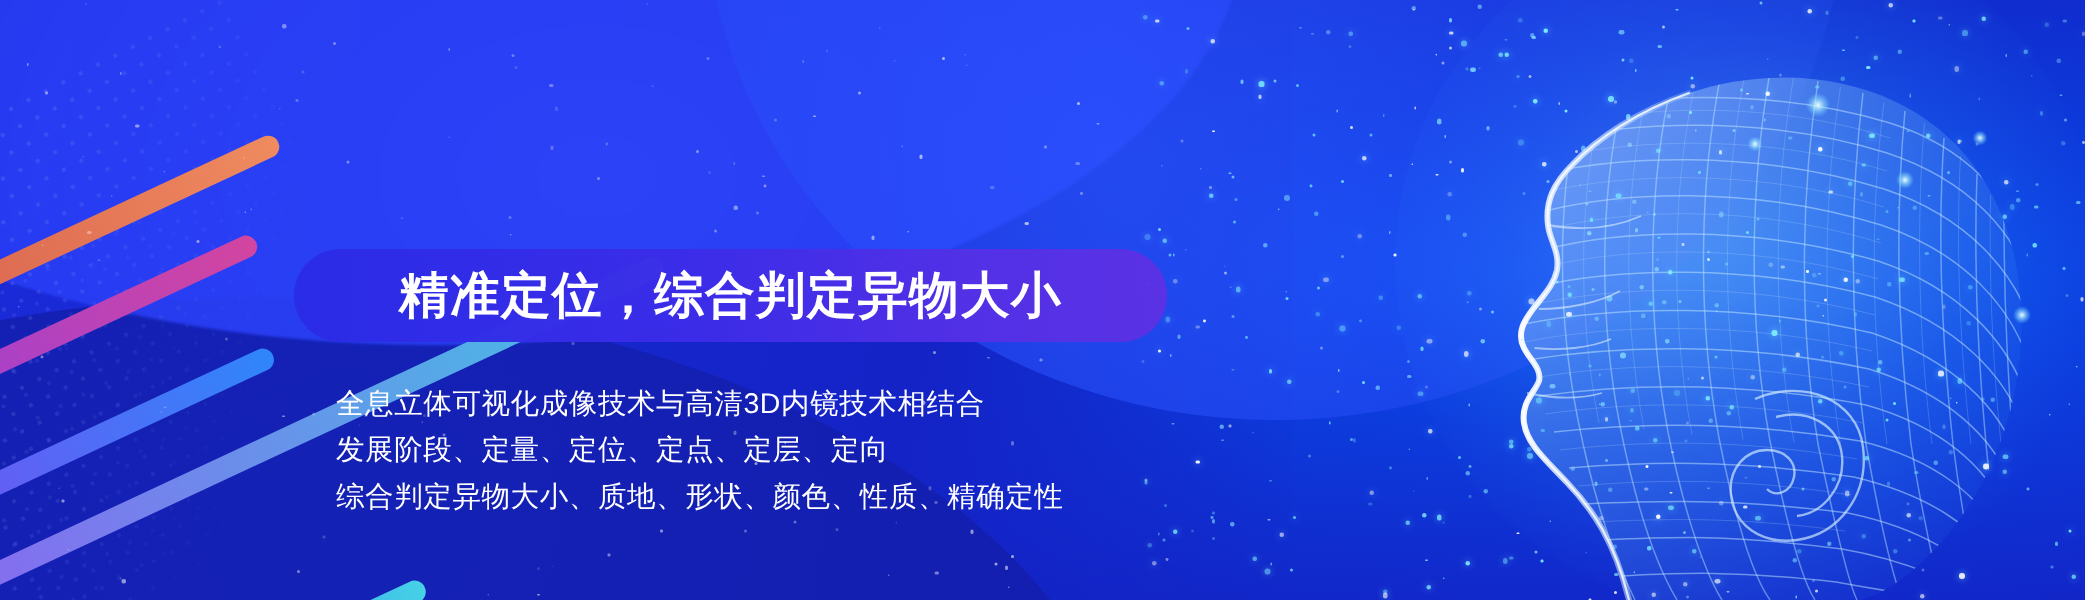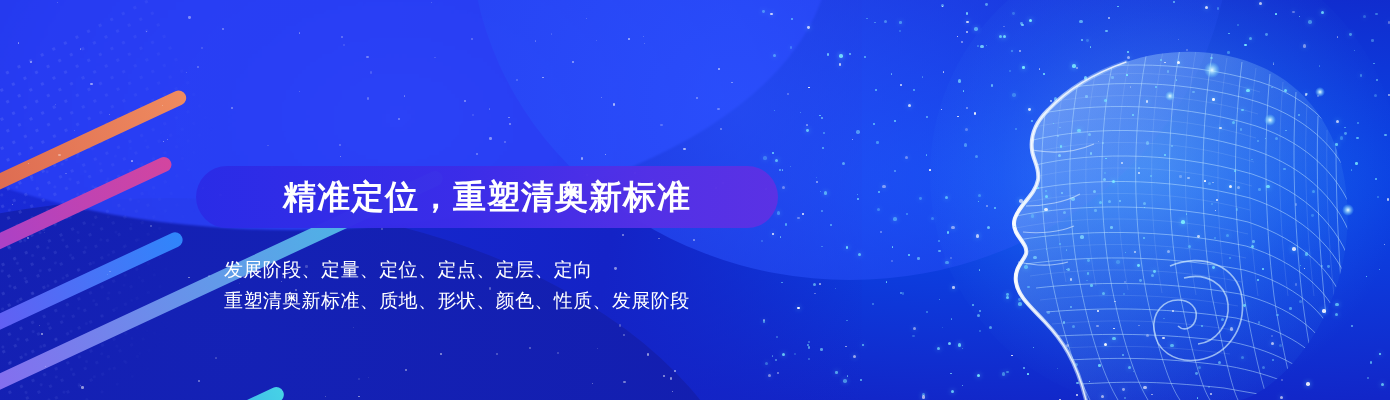--- a/index.html
+++ b/index.html
@@ -879,21 +879,22 @@
       <div class="star" style="left: 771.5px; top: 232.6px; width: 2.8px; height: 2.8px; opacity: 0.92; background: rgb(255, 255, 255); box-shadow: rgba(130, 240, 255, 0.75) 0px 0px 5px;"></div>
       <div class="star" style="left: 1066.1px; top: 343.8px; width: 3.3px; height: 3.3px; opacity: 0.41; background: rgb(255, 255, 255); box-shadow: rgba(130, 240, 255, 0.75) 0px 0px 5px;"></div>
       <div class="star" style="left: 806.3px; top: 124px; width: 1.7px; height: 1.7px; opacity: 0.41; background: rgb(255, 255, 255); box-shadow: none;"></div>
       <div class="star" style="left: 1114.2px; top: 300.5px; width: 1.4px; height: 1.4px; opacity: 0.61; background: rgb(255, 255, 255); box-shadow: none;"></div>
     </div>
 
   <div class="content">
 
 
     <div class="subtitle-pill"></div>
-    <div class="subtitle">精准定位，重塑清奥新标准</div>
+    <div class="subtitle">精准定位，综合判定异物大小</div>
 
     <div class="desc">
+      <div>全息立体可视化成像技术与高清3D内镜技术相结合</div>
       <div>发展阶段、定量、定位、定点、定层、定向</div>
-      <div>重塑清奥新标准、质地、形状、颜色、性质、发展阶段</div>
+      <div>综合判定异物大小、质地、形状、颜色、性质、精确定性</div>
     </div>
 
   </div>
 </div>
 
 </body></html>

